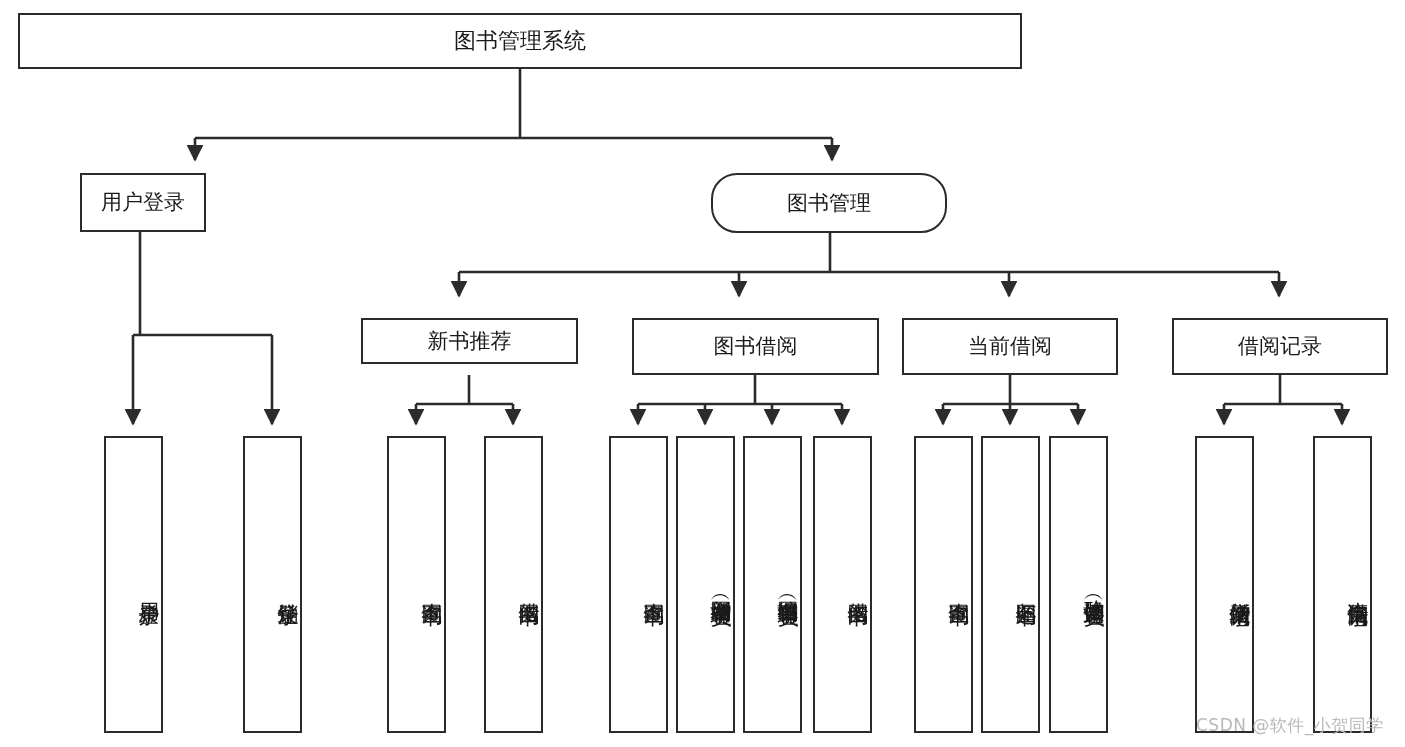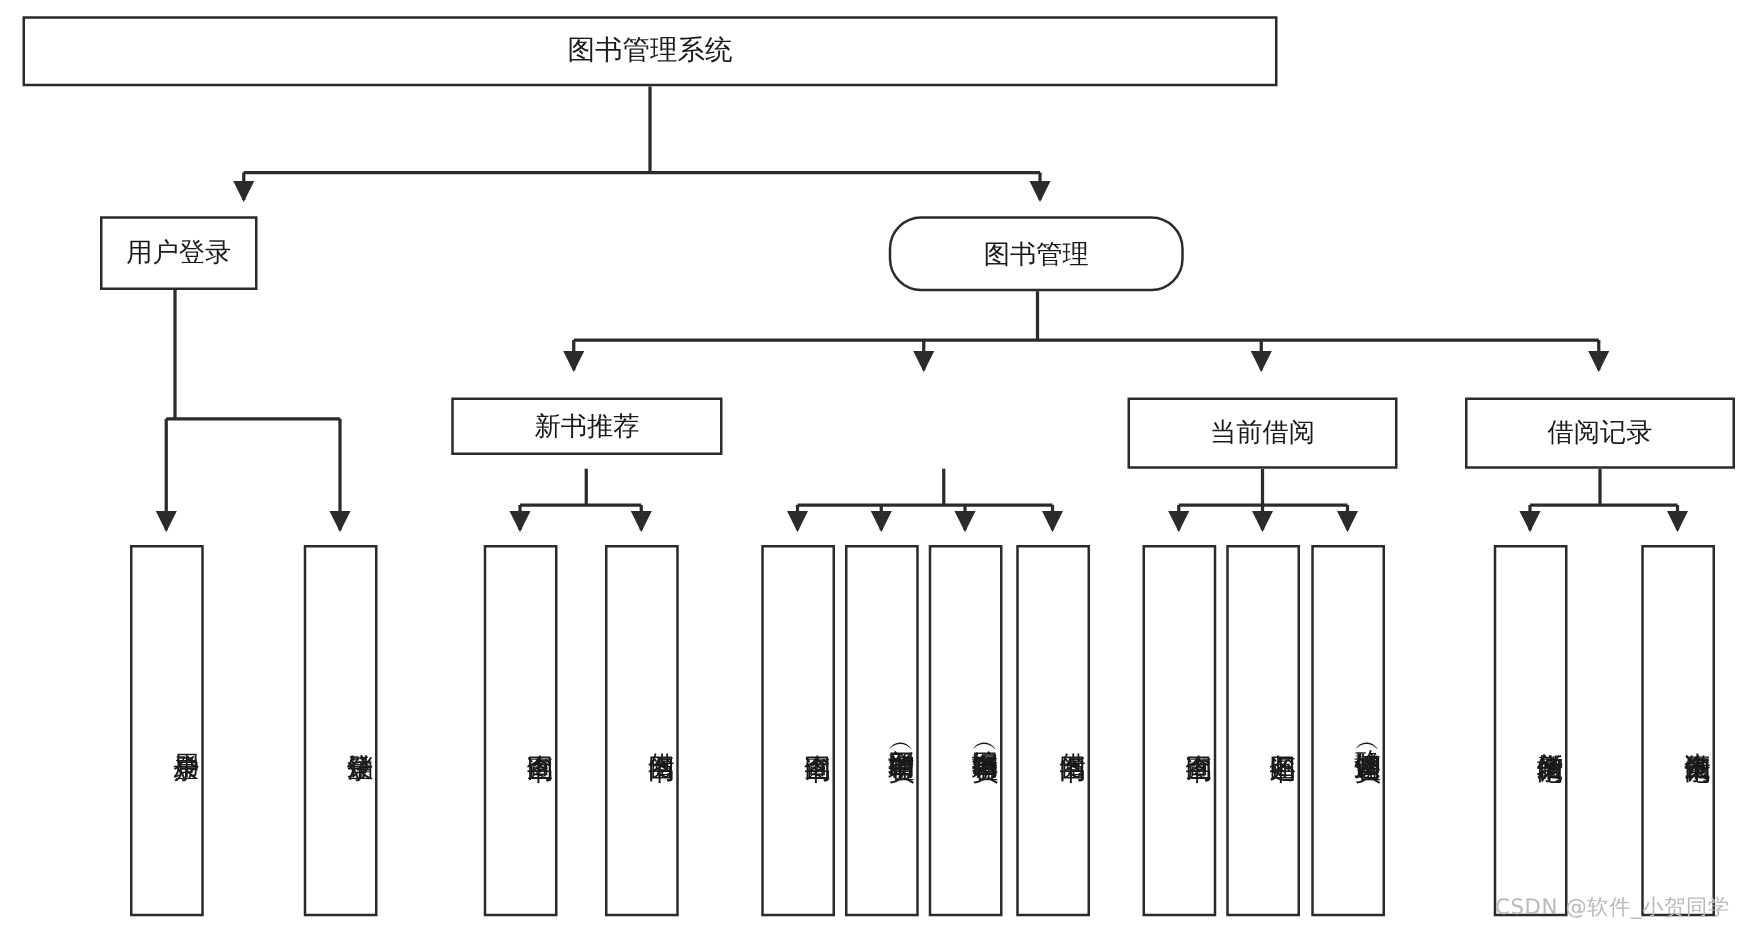--- a/index.html
+++ b/index.html
@@ -125,20 +125,23 @@
   <div class="node h" style="left:80px; top:173px; width:126px; height:59px;">
     <span class="label">用户登录</span>
   </div>
   <div class="node h" style="left:711px; top:173px; width:236px; height:60px;border-radius:26px;">
     <span class="label">图书管理</span>
   </div>
 
   <div class="node h" style="left:361px; top:318px; width:217px; height:46px;">
     <span class="label">新书推荐</span>
   </div>
+  <div class="node h" style="left:632px; top:318px; width:247px; height:57px;">
+    <span class="label">图书借阅</span>
+  </div>
   <div class="node h" style="left:902px; top:318px; width:216px; height:57px;">
     <span class="label">当前借阅</span>
   </div>
   <div class="node h" style="left:1172px; top:318px; width:216px; height:57px;">
     <span class="label">借阅记录</span>
   </div>
 
   <div class="node v" style="left:104px; top:436px; width:59px; height:297px;">
     <span class="label">用户登录</span>
   </div>

